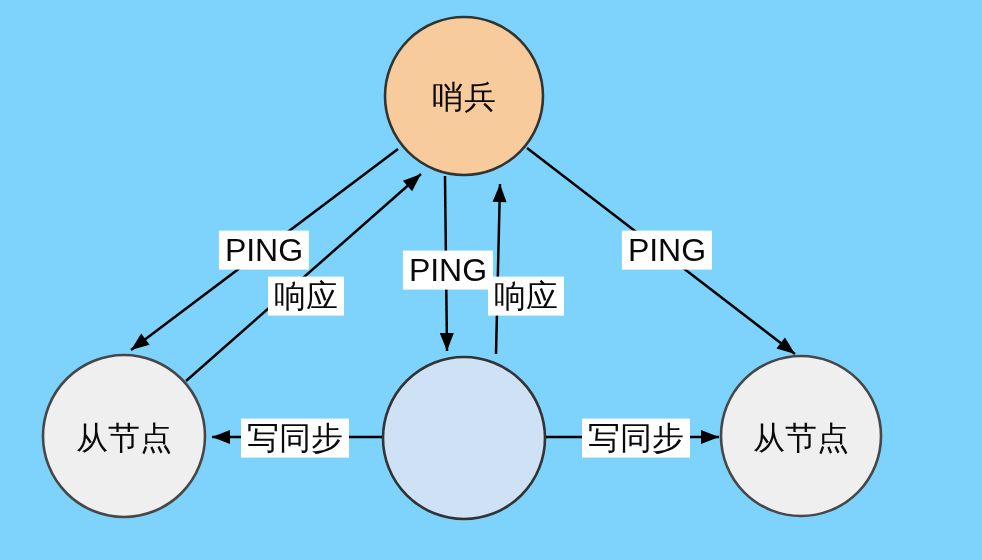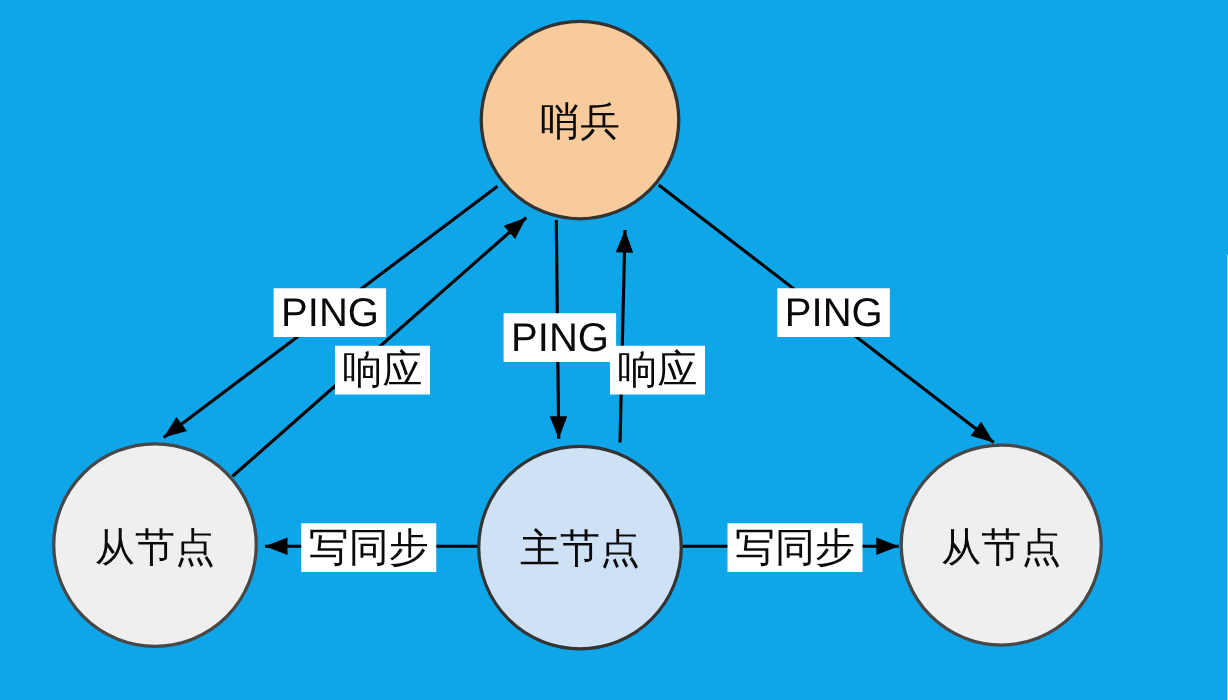--- a/index.html
+++ b/index.html
@@ -4,21 +4,21 @@
 <style>
   html, body {
     margin: 0;
     padding: 0;
     background: #ffffff;
   }
   .stage {
     position: relative;
     width: 982px;
     height: 560px;
-    background: #0ea5e9;
+    background: #7dd3fc;
     overflow: hidden;
     font-family: "Liberation Sans", "DejaVu Sans", sans-serif;
   }
   .stage svg {
     position: absolute;
     left: 0;
     top: 0;
   }
   .edge-line {
     stroke: #000000;
@@ -63,21 +63,20 @@
     <line class="edge-line" x1="546" y1="437" x2="719" y2="437" marker-end="url(#arrow)"></line>
 
     <circle class="node-circle" cx="464" cy="96" r="79" fill="#F8CB9D" stroke="#333333"></circle>
     <circle class="node-circle" cx="124" cy="436" r="81" fill="#EFEFEF" stroke="#474747"></circle>
     <circle class="node-circle" cx="464" cy="438" r="81" fill="#CEE1F5" stroke="#333333"></circle>
     <circle class="node-circle" cx="801" cy="436" r="80" fill="#EFEFEF" stroke="#474747"></circle>
   </svg>
 
   <div class="lbl node-lbl" style="left:464px; top:97px;">哨兵</div>
   <div class="lbl node-lbl" style="left:124px; top:438px;">从节点</div>
-  <div class="lbl node-lbl" style="left:464px; top:439px;">主节点</div>
   <div class="lbl node-lbl" style="left:801px; top:438px;">从节点</div>
 
   <div class="lbl edge-lbl" style="left:264px; top:250px;">PING</div>
   <div class="lbl edge-lbl" style="left:306px; top:296px;">响应</div>
   <div class="lbl edge-lbl" style="left:448px; top:270px;">PING</div>
   <div class="lbl edge-lbl" style="left:526px; top:296px;">响应</div>
   <div class="lbl edge-lbl" style="left:667px; top:250px;">PING</div>
   <div class="lbl edge-lbl" style="left:295px; top:438px;">写同步</div>
   <div class="lbl edge-lbl" style="left:636px; top:438px;">写同步</div>
 

